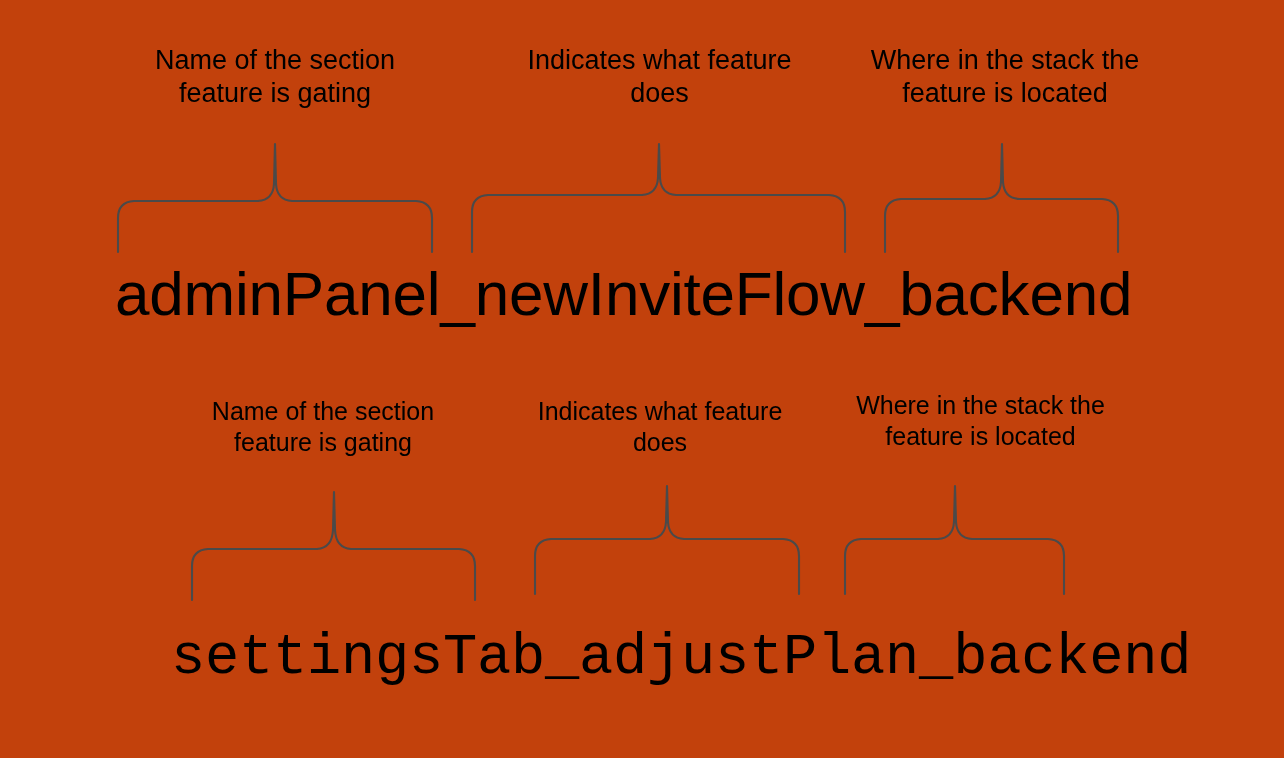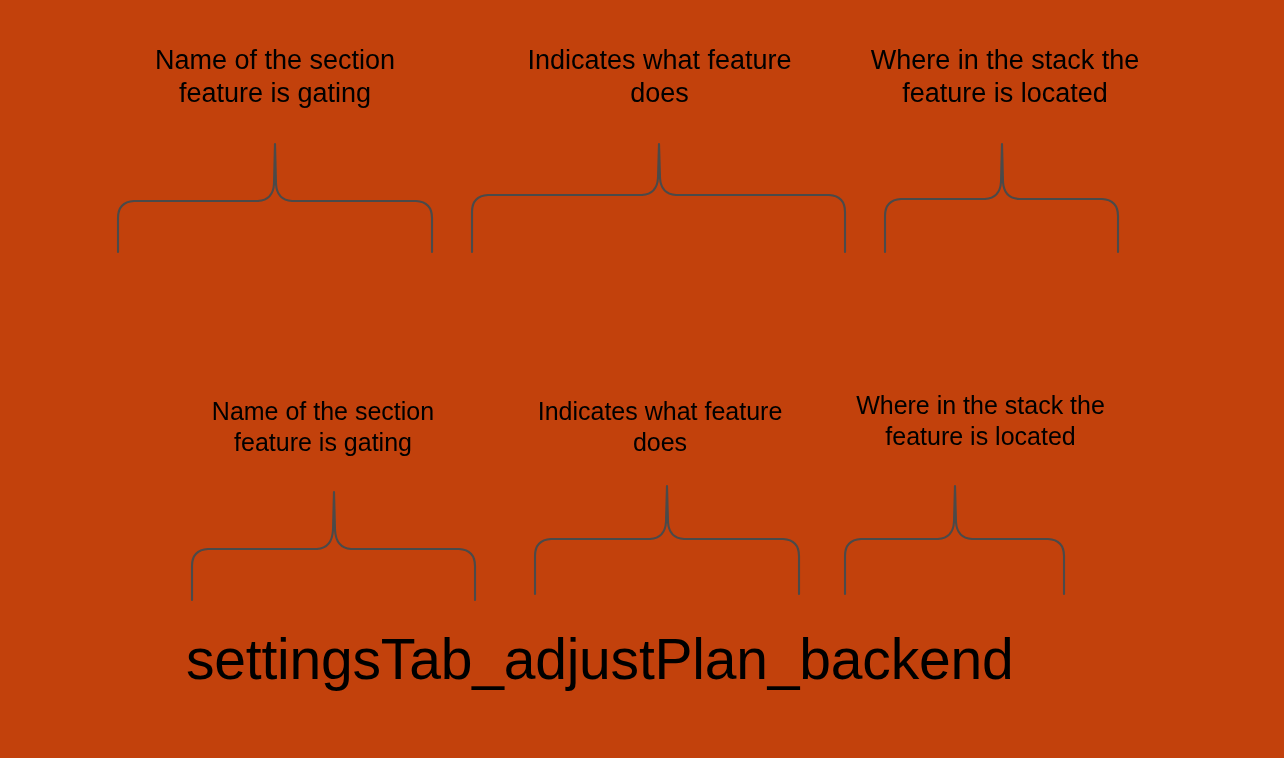--- a/index.html
+++ b/index.html
@@ -61,22 +61,23 @@
     white-space: nowrap;
     letter-spacing: -0.2px;
   }
   .flag-top {
     font-size: 62px;
     left: 115px;
     top: 258px;
   }
   .flag-bottom {
     font-size: 57px;
-    left: 186px;
+    left: 171px;
     top: 626px;
+    font-family: Liberation Mono, monospace;
   }
 </style>
 </head>
 <body>
 
 <div class="canvas">
 
   <div class="caption caption-top" style="left:110px; top:44px; width:330px;">Name of the section feature is gating</div>
 
   <div class="caption caption-top" style="left:497px; top:44px; width:325px;">Indicates what feature does</div>
@@ -124,20 +125,21 @@
                Q 117 54 118 38
                L 119 0
                L 120 38
                Q 121 54 136 55
                L 219 55
                Q 235 56 235 72
                L 235 108"></path>
     </svg>
   </div>
 
+  <div class="flag-name flag-top">adminPanel_newInviteFlow_backend</div>
 
   <div class="caption caption-bottom" style="left:178px; top:396px; width:290px;">Name of the section feature is gating</div>
 
   <div class="caption caption-bottom" style="left:510px; top:396px; width:300px;">Indicates what feature does</div>
 
   <div class="caption caption-bottom" style="left:828px; top:390px; width:305px;">Where in the stack the feature is located</div>
 
   <div class="brace" style="left:190px; top:492px; width:287px; height:108px;">
     <svg viewBox="0 0 287 108" preserveAspectRatio="none">
       <path d="M 2 108

